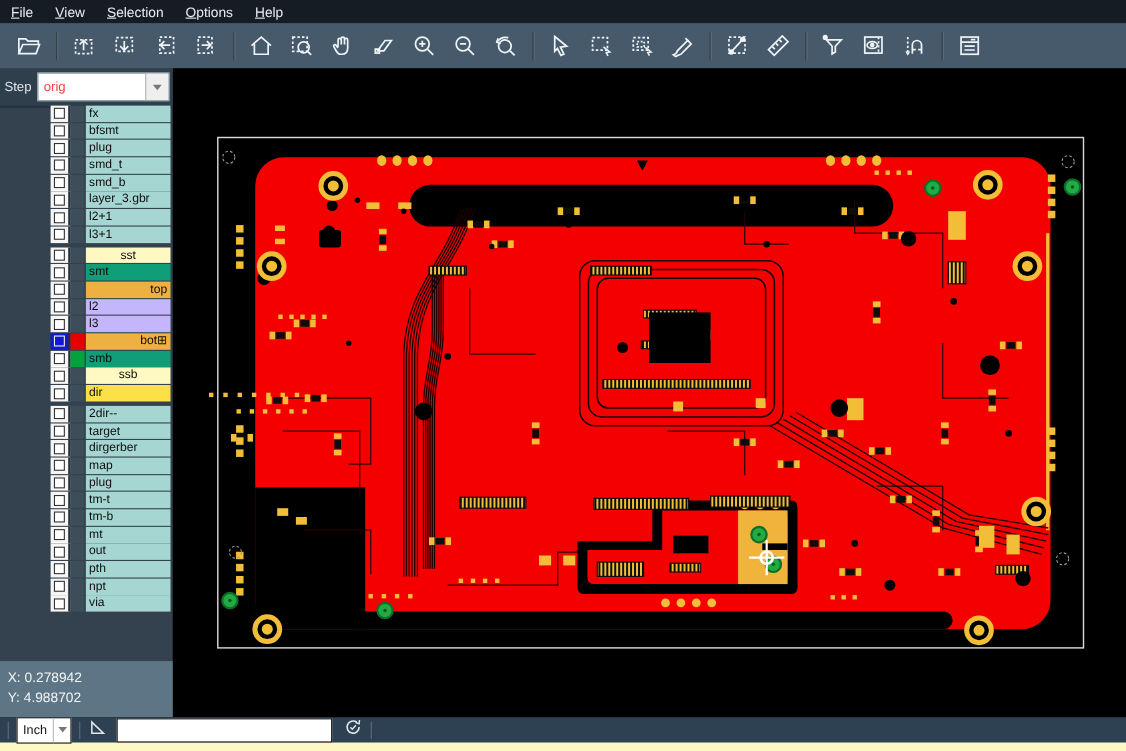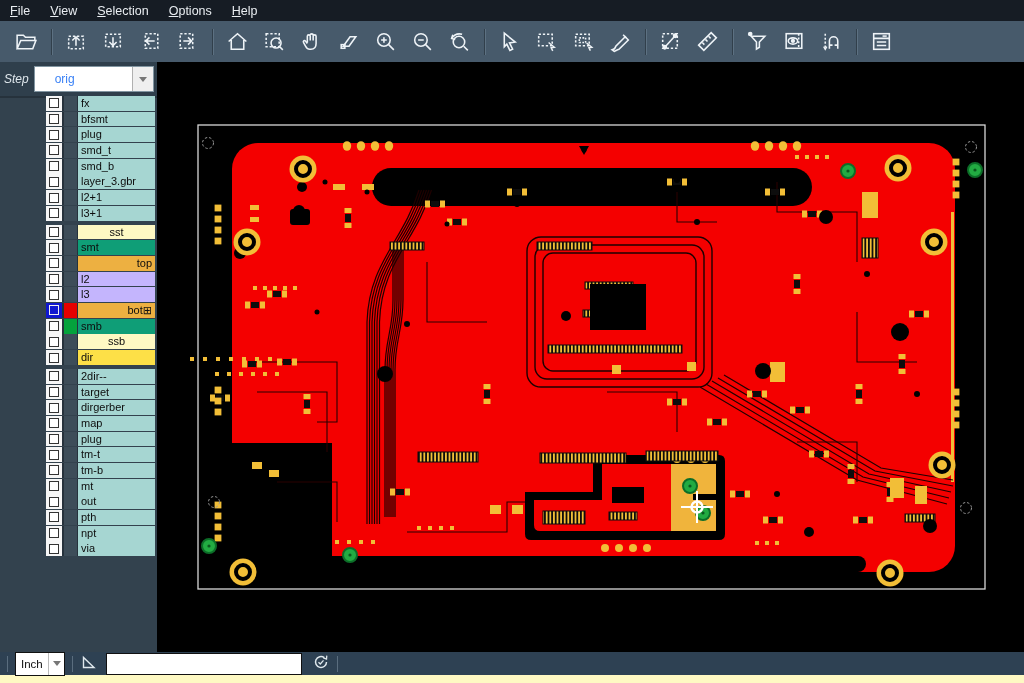--- a/index.html
+++ b/index.html
@@ -13,24 +13,24 @@
   
   .toolbar{position:absolute;top:21px;left:0;right:0;height:41px;background:#475a6b;
            display:flex;align-items:center;padding-left:8px;z-index:5;}
   .tool-btn{width:37px;height:34px;display:flex;align-items:center;justify-content:center;}
   .tool-btn svg{stroke:#eef3f7;fill:none;stroke-width:1.5;}
   .tool-sep{width:1px;height:26px;background:#313f4b;box-shadow:1px 0 0 #5d7182;margin:0 6px;}
   
   .sidebar{position:absolute;top:62px;left:0;width:157px;bottom:31px;background:#33424e;z-index:4;}
   .step-row{height:34px;display:flex;align-items:center;background:#2f3f4c;
             border-bottom:2px solid #26323c;}
-  .step-label{color:#dfe7ec;font-size:12px;padding:0 5px 0 4px;font-style:italic;}
+  .step-label{color:#dfe7ec;font-size:12px;padding:0 5px 0 4px;}
   .combo{flex:1;height:24px;background:#fff;border:1px solid #8195a1;display:flex;
          align-items:center;margin-right:3px;}
-  .combo-value{flex:1;font-size:12px;padding-left:5px;color:#3b82f6;margin-left:15px;}
+  .combo-value{flex:1;font-size:12px;padding-left:5px;color:#ef4444;}
   .combo-btn{width:20px;align-self:stretch;background:#efefef;border-left:1px solid #b0b0b0;
              display:flex;align-items:center;justify-content:center;}
   .chev{width:0;height:0;border-left:4px solid transparent;border-right:4px solid transparent;
         border-top:5px solid #777;}
   .layer-list{position:absolute;top:34px;left:0;right:2px;}
   .layer-group{margin-bottom:4px;}
   .layer-row{display:flex;height:14.8px;margin-bottom:0.9px;align-items:stretch;padding-left:46px;}
   .cb-cell{width:16px;background:#f6f6f6;border-right:2px solid #26323c;display:flex;
            align-items:center;justify-content:center;flex:none;}
   .cb{width:8px;height:8px;border:1.5px solid #333;background:#fff;}
@@ -496,20 +496,24 @@
             <span class="cb-cell">
               <span class="cb"></span>
             </span>
             <span class="swatch"></span>
             <span class="lab c-cyan">
               <span>via</span>
             </span>
           </div>
         </div>
       </div>
+    <div class="coords">
+      <div>X: 0.278942</div>
+      <div>Y: 4.988702</div>
+    </div>
   </div>
 
   <div class="canvas">
     <svg width="867" height="590" viewBox="0 0 867 590">
       <defs>
         <pattern id="stripes" width="3.6" height="24" patternUnits="userSpaceOnUse">
           <rect width="3.6" height="24" fill="#0d0d0d"></rect>
           <rect width="1.8" height="24" fill="#f2be37"></rect>
         </pattern>
       </defs>

